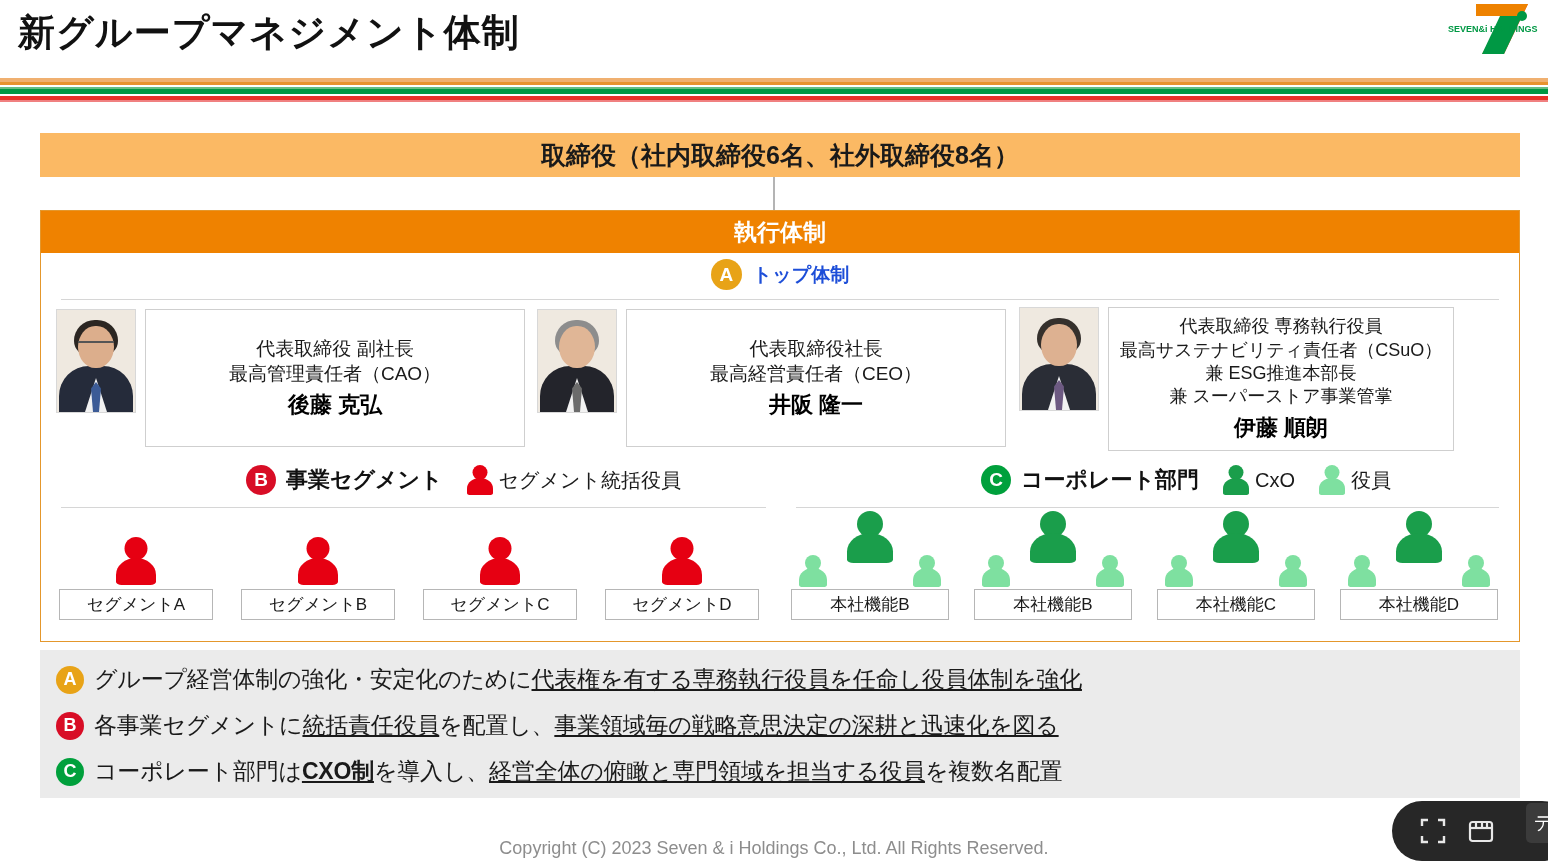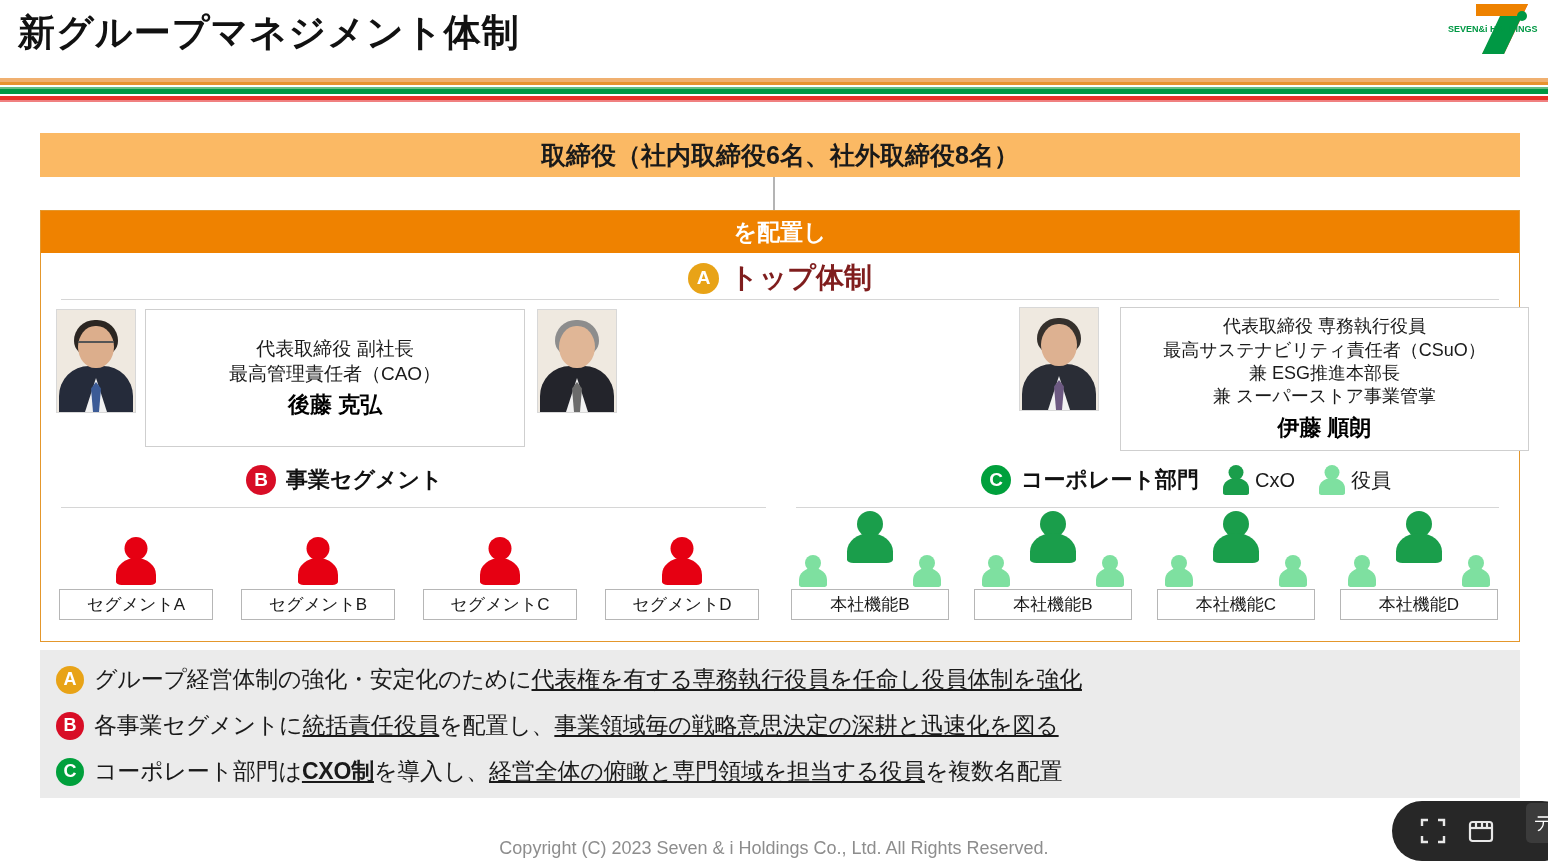--- a/index.html
+++ b/index.html
@@ -59,39 +59,39 @@
            border-radius: 50%; color: #fff; font-weight: 700; flex: 0 0 auto; }
   .badge-a { background: #e8a317; }
   .badge-b { background: #d80d26; }
   .badge-c { background: #00a03c; }
 
   .sec-a-row {
     position: absolute; left: 0; top: 48px; width: 1478px;
     display: flex; align-items: center; justify-content: center; gap: 11px;
   }
   .sec-a-row .badge { width: 31px; height: 31px; font-size: 19px; }
-  .sec-a-label { font-size: 28px; font-weight: 700; color: #7f1d1d; }
+  .sec-a-label { font-size: 19px; font-weight: 700; color: #1d4ed8; }
   .hr-a { position: absolute; left: 20px; top: 88px; width: 1438px; height: 1px; background: #d6d6d6; }
 
   
   .execs { position: absolute; left: 0; top: 96px; width: 1478px; height: 152px; }
   .exec { position: absolute; display: flex; align-items: flex-start; }
   .exec-photo { width: 80px; height: 104px; border: 1px solid #d8d8d8; flex: 0 0 auto;
                 overflow: hidden; position: relative; background: #efe9e0; }
   .exec-card { border: 1px solid #cfcfcf; background: #fff; display: flex;
                flex-direction: column; align-items: center; justify-content: center; }
   .exec-line { font-size: 19px; color: #1a1a1a; line-height: 1.32; white-space: nowrap; }
   .exec-name { font-size: 22px; font-weight: 700; color: #000; margin-top: 4px; white-space: nowrap; }
 
   #exec-1 { left: 15px; top: 2px; }
   #exec-1 .exec-card { width: 380px; height: 138px; margin-left: 9px; }
   #exec-2 { left: 496px; top: 2px; }
   #exec-2 .exec-card { width: 380px; height: 138px; margin-left: 9px; }
   #exec-3 { left: 978px; top: 0px; }
-  #exec-3 .exec-card { width: 409px; height: 144px; margin-left: 21px; text-align: right; }
+  #exec-3 .exec-card { width: 346px; height: 144px; margin-left: 9px; text-align: right; }
   #exec-3 .exec-line { font-size: 18px; line-height: 1.3; }
 
   
   .face { position: absolute; left: 50%; transform: translateX(-50%); }
   .face .hair { position: absolute; left: 50%; transform: translateX(-50%); top: 10px;
                 width: 44px; height: 36px; border-radius: 22px 22px 16px 16px; background: #2b2622; }
   .face .head { position: absolute; left: 50%; transform: translateX(-50%); top: 16px;
                 width: 36px; height: 42px; border-radius: 18px/22px; background: #dcae8c; }
   .face .glass { position: absolute; left: 50%; transform: translateX(-50%); top: 31px;
                  width: 36px; height: 10px; border-top: 2px solid #555; }
@@ -194,21 +194,21 @@
   </div>
 
   <div class="board-banner">
     <div class="board-banner-text">取締役（社内取締役6名、社外取締役8名）</div>
   </div>
   <div class="connector"></div>
 
   <div class="exec-frame">
 
     <div class="exec-header">
-      <div class="exec-header-text">を配置し</div>
+      <div class="exec-header-text">執行体制</div>
     </div>
 
     <div class="sec-a-row">
       <span class="badge badge-a">A</span>
       <span class="sec-a-label">トップ体制</span>
     </div>
     <div class="hr-a"></div>
 
     <div class="execs">
 
@@ -233,20 +233,25 @@
       <div class="exec" id="exec-2">
         <div class="exec-photo">
           <div class="face" style="width:80px;height:102px;">
             <div class="body" style="background:#23242b;"></div>
               <div class="shirt"></div>
             <div class="tie" style="background:#6b6b6b;"></div>
             <div class="hair" style="background:#8d8d8d;"></div>
             <div class="head" style="background:#e0b696;"></div>
           </div>
         </div>
+        <div class="exec-card">
+          <div class="exec-line">代表取締役社長</div>
+          <div class="exec-line">最高経営責任者（CEO）</div>
+          <div class="exec-name">井阪 隆一</div>
+        </div>
       </div>
 
       <div class="exec" id="exec-3">
         <div class="exec-photo">
           <div class="face" style="width:80px;height:102px;">
             <div class="body" style="background:#2a2d36;"></div>
               <div class="shirt"></div>
             <div class="tie" style="background:#6d5a82;"></div>
             <div class="hair" style="background:#35302c;"></div>
             <div class="head" style="background:#ddb191;"></div>
@@ -260,20 +265,27 @@
           <div class="exec-name">伊藤 順朗</div>
         </div>
       </div>
 
     </div>
 
     <div class="sec-bc">
       <div class="sec-b-head">
         <span class="badge badge-b">B</span>
         <span class="sec-title">事業セグメント</span>
+        <span class="legend">
+          <span class="person" style="width:26px;height:30px;">
+            <span class="p-head" style="width:15px;height:15px;background:#e60012;"></span>
+            <span class="p-body" style="width:26px;height:17px;background:#e60012;"></span>
+          </span>
+          <span class="legend-text">セグメント統括役員</span>
+        </span>
       </div>
 
       <div class="sec-c-head">
         <span class="badge badge-c">C</span>
         <span class="sec-title">コーポレート部門</span>
         <span class="legend">
           <span class="person" style="width:26px;height:30px;">
             <span class="p-head" style="width:15px;height:15px;background:#1a9e4b;"></span>
             <span class="p-body" style="width:26px;height:17px;background:#1a9e4b;"></span>
           </span>

